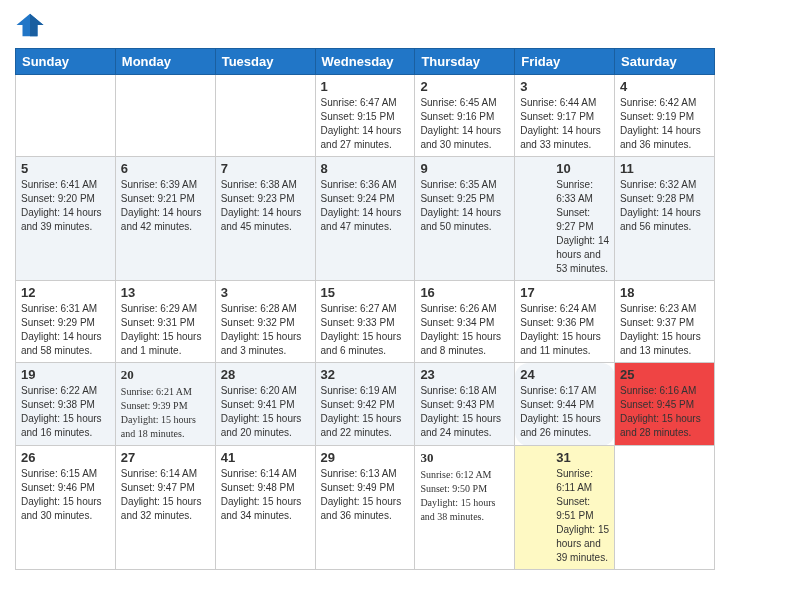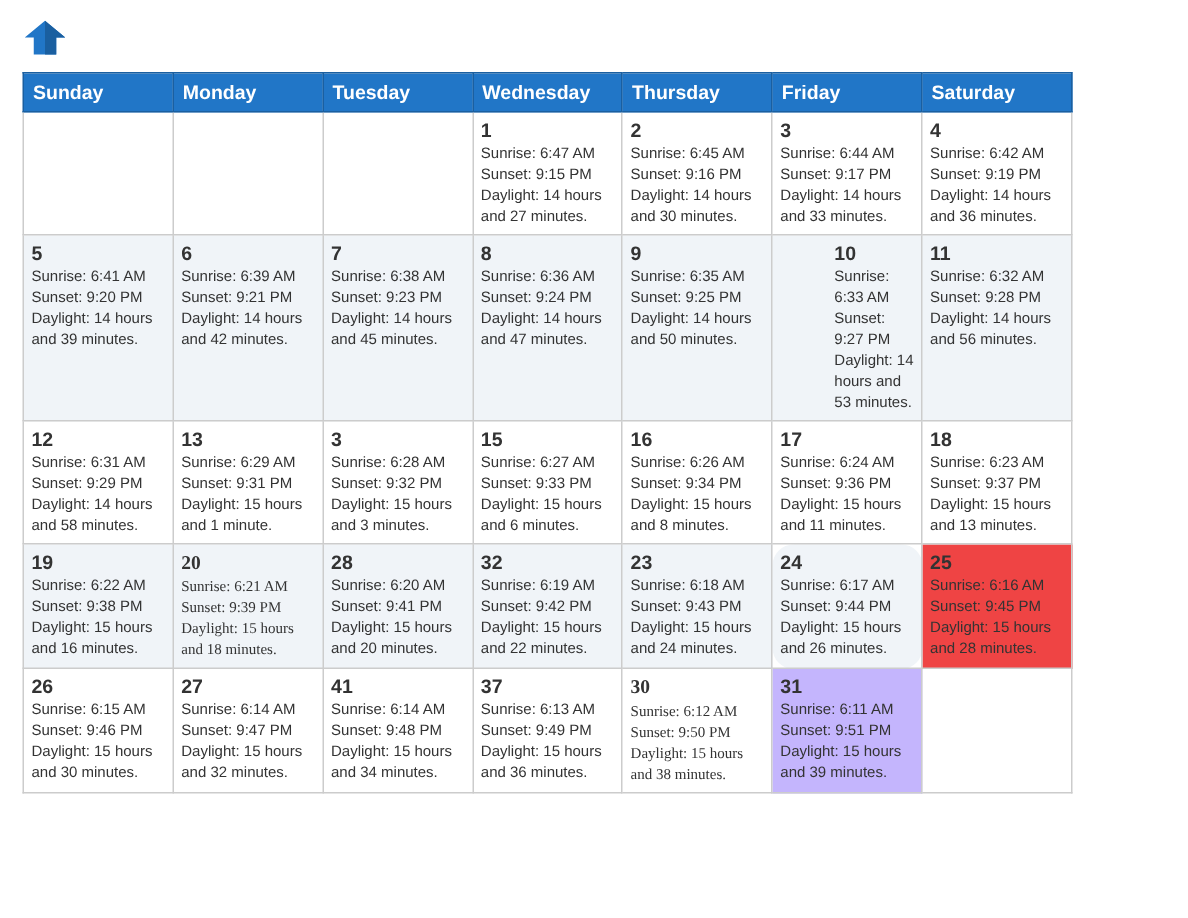--- a/index.html
+++ b/index.html
@@ -250,28 +250,28 @@
       </td>
           <td style="background: rgb(255, 255, 255);">
         <div class="cell-day">27</div>
         <div class="cell-info">Sunrise: 6:14 AM<br>Sunset: 9:47 PM<br>Daylight: 15 hours and 32 minutes.</div>
       </td>
           <td style="background: rgb(255, 255, 255);">
         <div class="cell-day">41</div>
         <div class="cell-info">Sunrise: 6:14 AM<br>Sunset: 9:48 PM<br>Daylight: 15 hours and 34 minutes.</div>
       </td>
           <td style="background: rgb(255, 255, 255);">
-        <div class="cell-day">37</div>
+        <div class="cell-day">29</div>
         <div class="cell-info">Sunrise: 6:13 AM<br>Sunset: 9:49 PM<br>Daylight: 15 hours and 36 minutes.</div>
       </td>
           <td style="background: rgb(255, 255, 255); font-family: Liberation Serif, serif;">
         <div class="cell-day">30</div>
         <div class="cell-info">Sunrise: 6:12 AM<br>Sunset: 9:50 PM<br>Daylight: 15 hours and 38 minutes.</div>
       </td>
-          <td style="background: #c4b5fd;">
+          <td style="background: #fef9c3; padding-left: 41px;">
         <div class="cell-day">31</div>
         <div class="cell-info">Sunrise: 6:11 AM<br>Sunset: 9:51 PM<br>Daylight: 15 hours and 39 minutes.</div>
       </td>
           <td class="empty-cell"></td>
         </tr>
       </tbody>
   </table>
 </div>
 
 </body></html>

